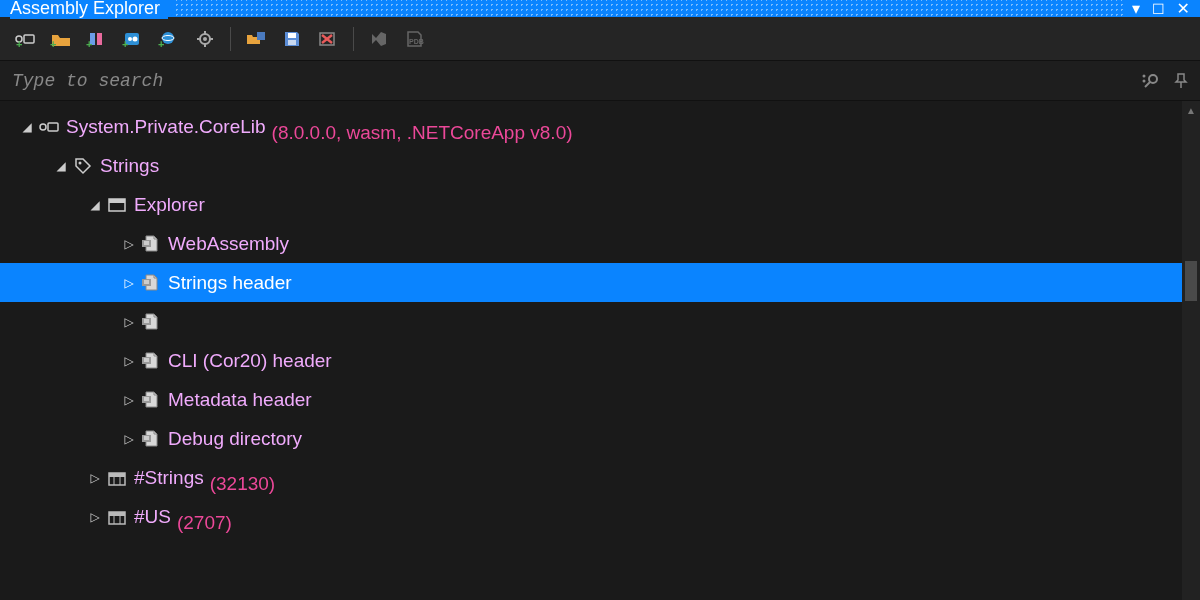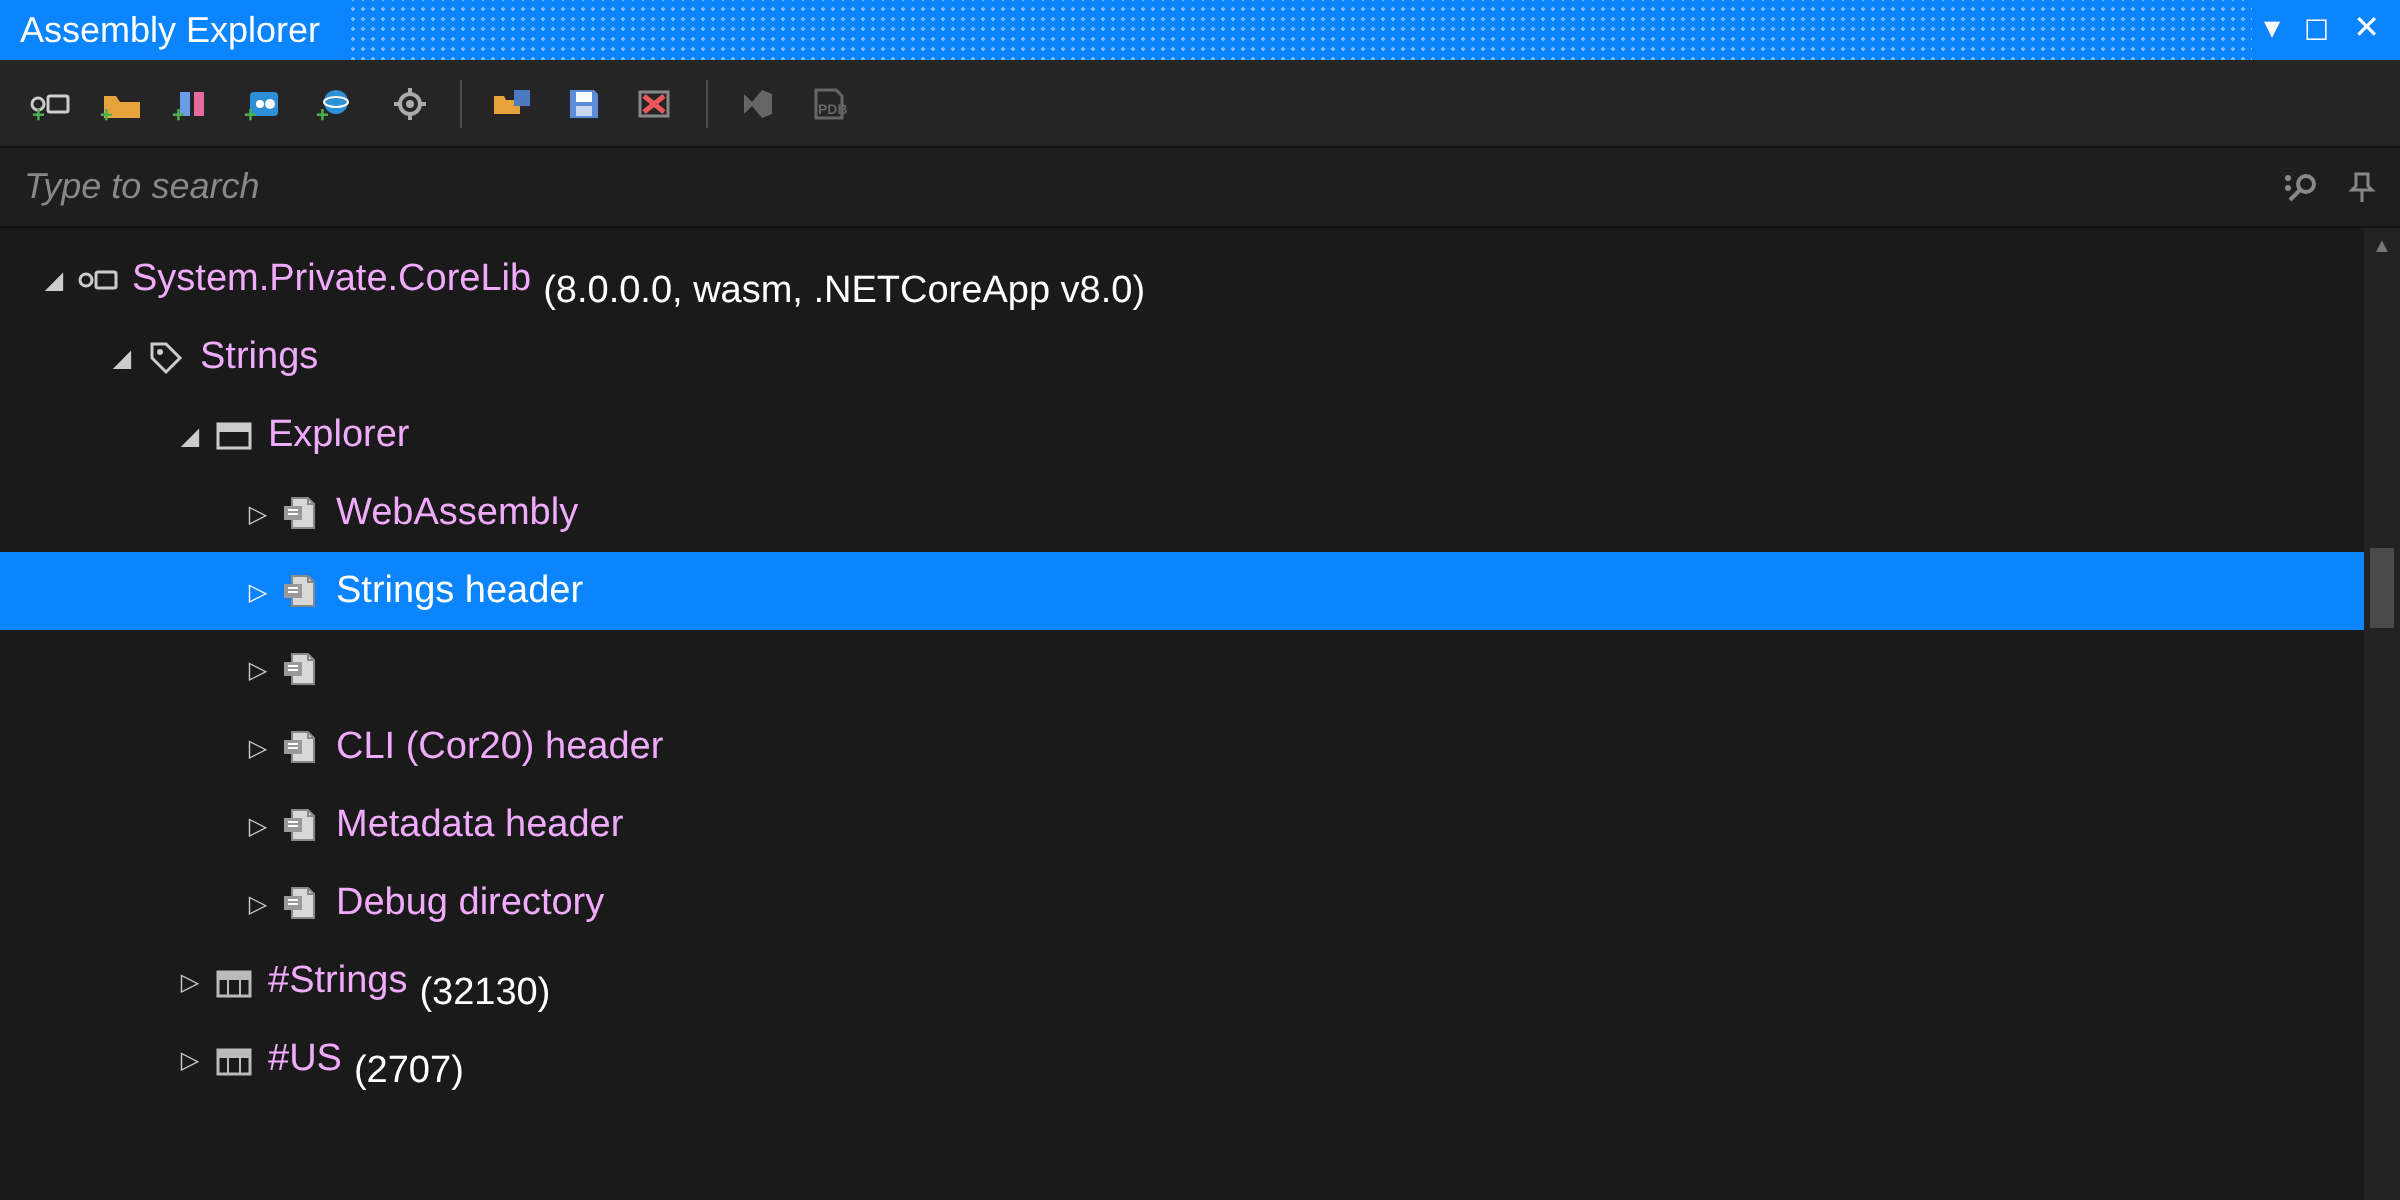--- a/index.html
+++ b/index.html
@@ -9,21 +9,21 @@
     color: #e8e8e8;
     width: 1200px;
     height: 600px;
     overflow: hidden;
     display: flex;
     flex-direction: column;
   }
   
   .titlebar {
     background: #0a84ff;
-    height: 30px;
+    height: 17px;
     display: flex;
     align-items: center;
     padding: 0 10px;
     font-size: 18px;
     color: #fff;
     position: relative;
   }
   .titlebar .title-text {
     font-weight: 400;
     z-index: 2;
@@ -84,21 +84,21 @@
     border-bottom: 1px solid #111;
   }
   .searchbar input {
     flex: 1;
     background: transparent;
     border: none;
     outline: none;
     color: #aaa;
     font-size: 18px;
     font-style: italic;
-    font-family: Liberation Sans, sans-serif;
+    font-family: Liberation Mono, monospace;
   }
   .searchbar input::placeholder { color: #888; font-style: italic; }
   .searchbar .right-icons { display: flex; gap: 14px; align-items: center; }
   .searchbar .right-icons span { color: #888; cursor: pointer; }
   
   .tree-wrap {
     flex: 1;
     display: flex;
     overflow: hidden;
     background: #1a1a1a;
@@ -132,21 +132,21 @@
   .tree-row .node-icon {
     width: 22px;
     height: 22px;
     display: inline-flex;
     align-items: center;
     justify-content: center;
     margin: 0 6px 0 2px;
   }
   .tree-row .label { color: #f0abfc; }
   .tree-row.selected .label { color: #fff; }
-  .tree-row .meta { color: #ffffff; margin-left: 6px; margin-top: 12px; }
+  .tree-row .meta { color: #ec4899; margin-left: 6px; margin-top: 12px; }
   .scrollbar {
     width: 18px;
     background: #222;
     position: relative;
   }
   .scrollbar .scroll-up {
     position: absolute; top: 0; left: 0; right: 0; height: 18px;
     display: flex; align-items: center; justify-content: center;
     color: #777; font-size: 10px;
   }

